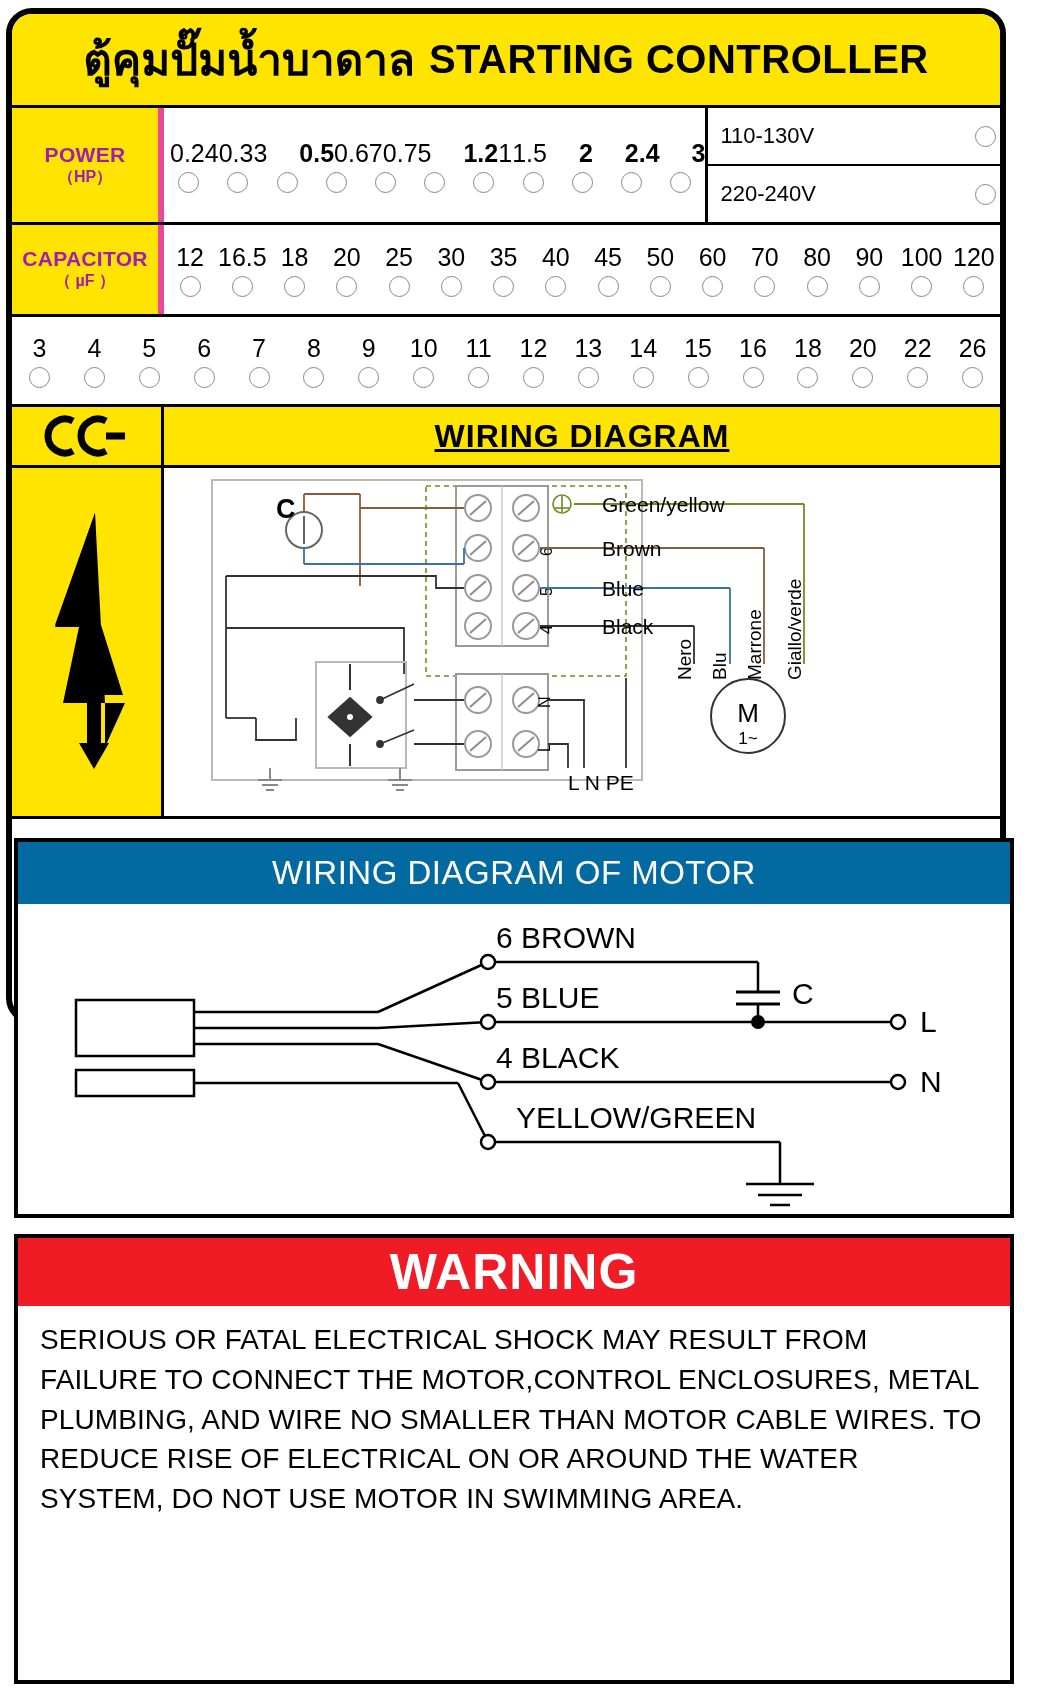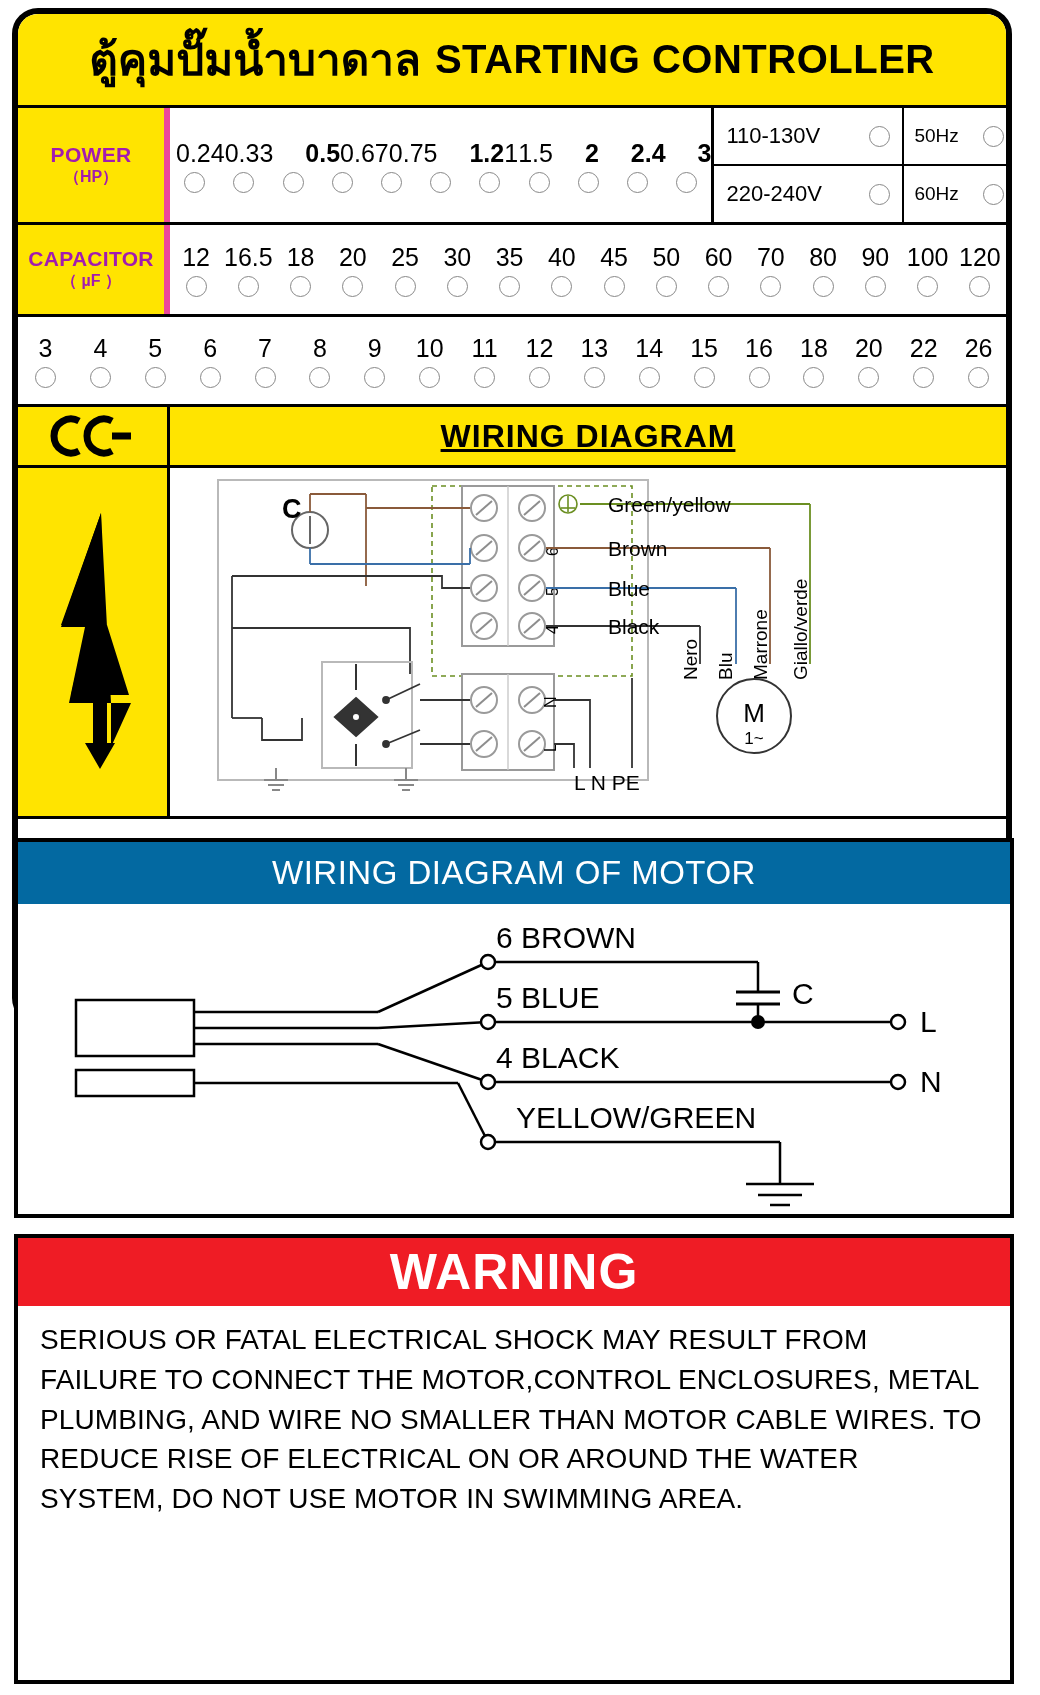--- a/index.html
+++ b/index.html
@@ -1,21 +1,21 @@
 <!DOCTYPE html>
 <html><head>
 <meta charset="utf-8">
 <style>
   html,body{margin:0;padding:0;background:#ffffff;}
   body{width:1040px;height:1695px;font-family:"Liberation Sans",sans-serif;}
   .page{position:relative;width:1040px;height:1695px;}
 
   
   .panel1{
-    position:absolute;left:12px;top:8px;width:1000px;height:1016px;
+    position:absolute;left:6px;top:8px;width:1000px;height:1016px;
     background:#ffffff;border:6px solid #000;border-radius:26px;
     box-sizing:border-box;overflow:hidden;
   }
   .p1-title{
     height:94px;background:#ffe400;border-bottom:3px solid #000;
     display:flex;align-items:center;justify-content:center;gap:14px;
     box-sizing:border-box;
   }
   .p1-title .th{font-size:44px;font-weight:bold;color:#000;line-height:1;}
   .p1-title .en{font-size:40px;font-weight:bold;color:#000;letter-spacing:.5px;}
@@ -166,30 +166,20 @@
         </div>
       </div>
       <div class="volt-box">
         <div class="volt-col">
           <div class="volt-cell top">
             <span>110-130V</span>
             <i class="circ"></i>
           </div>
           <div class="volt-cell">
             <span>220-240V</span>
-            <i class="circ"></i>
-          </div>
-        </div>
-        <div class="freq-col">
-          <div class="freq-cell top">
-            <span>50Hz</span>
-            <i class="circ"></i>
-          </div>
-          <div class="freq-cell">
-            <span>60Hz</span>
             <i class="circ"></i>
           </div>
         </div>
       </div>
     </div>
 
     <div class="specrow" style="height:92px;">
       <div class="lbl">
         <span class="l1">CAPACITOR</span>
         <span class="l2">（ µF ）</span>

